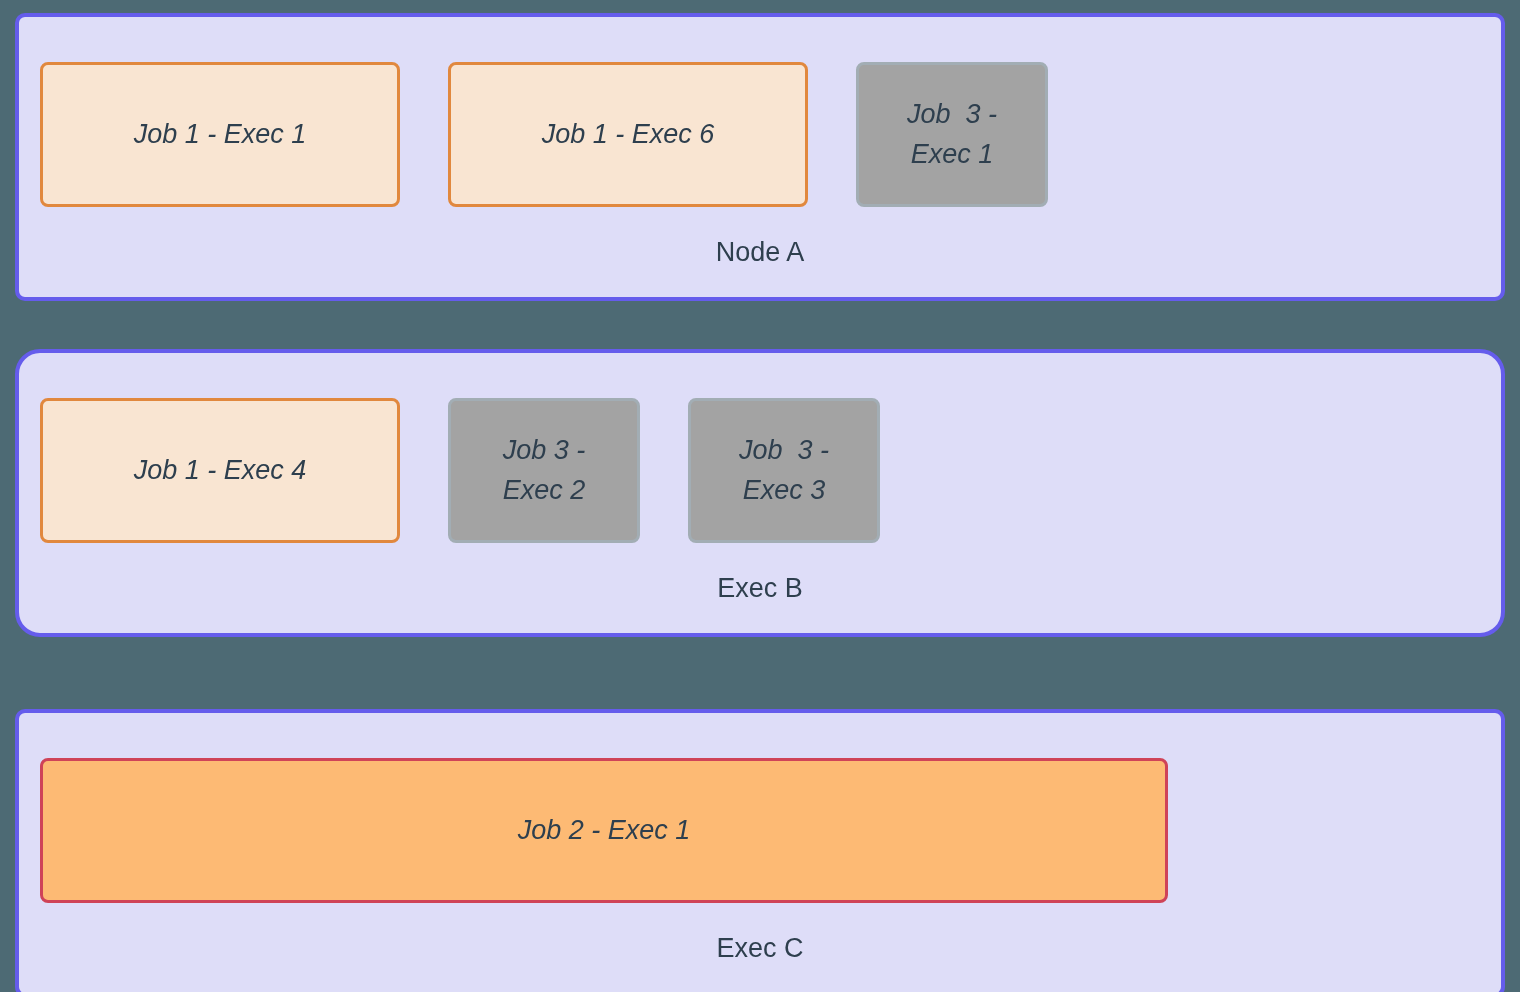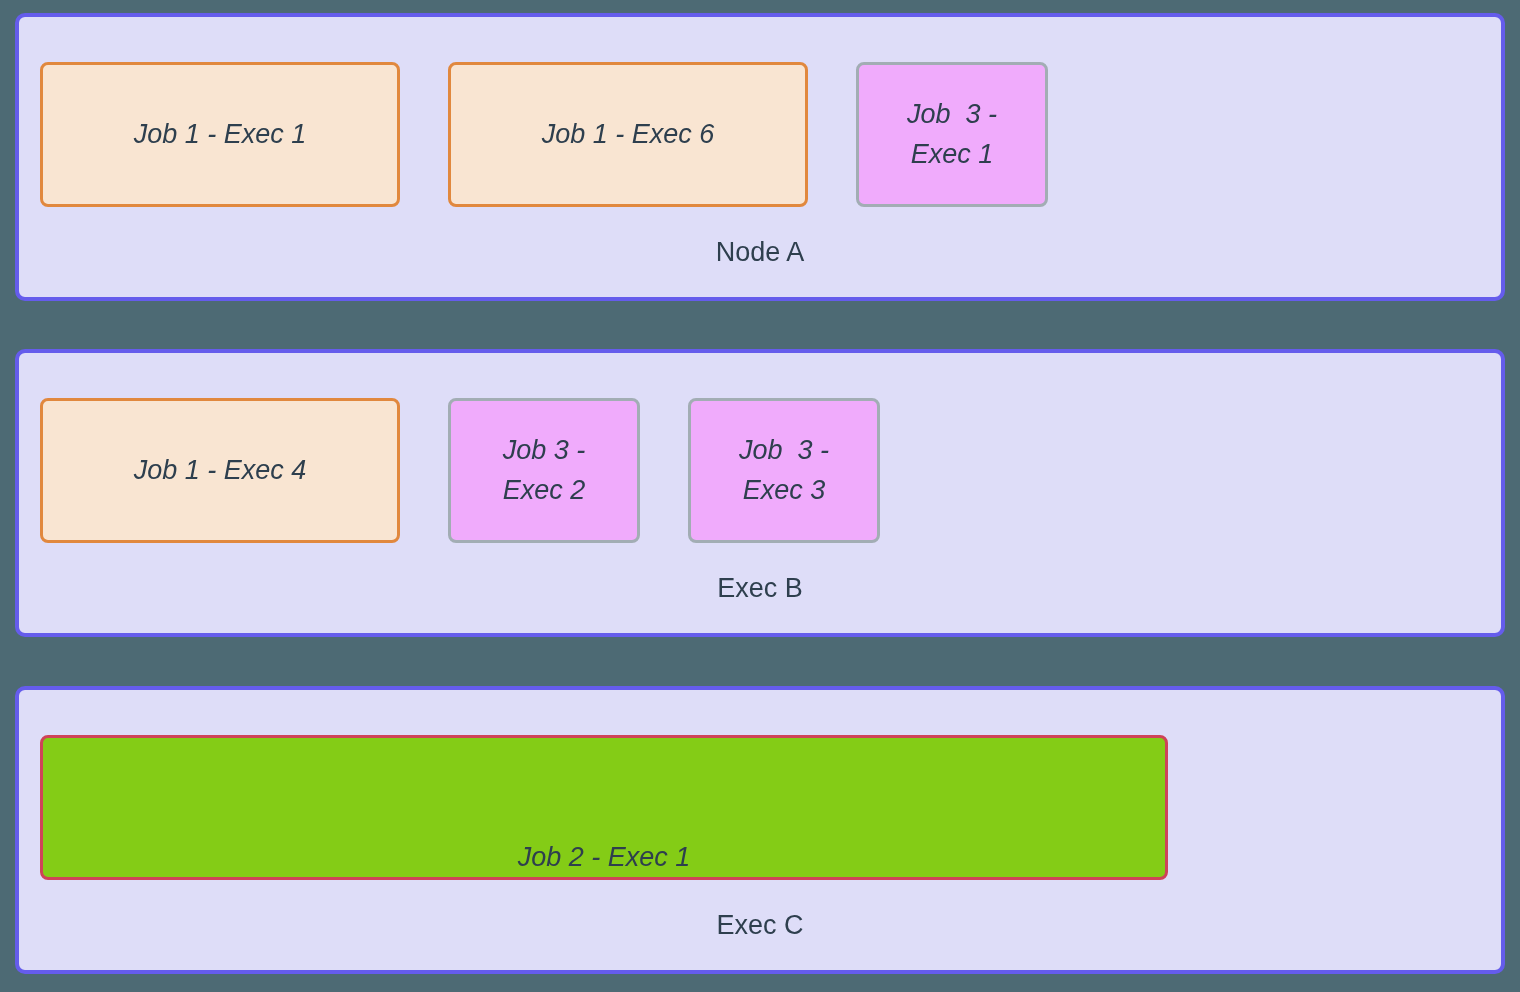--- a/index.html
+++ b/index.html
@@ -21,21 +21,21 @@
     box-sizing: border-box;
     width: 1490px;
     height: 288px;
     background: #deddf8;
     border: 4px solid #655cec;
     border-radius: 10px;
     display: flex;
     flex-direction: column;
   }
   .node-a { margin-bottom: 48px; }
-  .node-b { margin-bottom: 49px; }
+  .node-b { margin-bottom: 72px; border-radius: 25px; }
   .exec-row {
     display: flex;
     gap: 48px;
     margin: 45px 0 0 21px;
     font-style: italic;
   }
   .exec {
     box-sizing: border-box;
     height: 145px;
     border: 3px solid;
@@ -47,22 +47,22 @@
     font-size: 27px;
     font-weight: 500;
     line-height: 1.45;
     color: #2e3f4e;
     white-space: pre-wrap;
   }
   .exec.lg { width: 360px; }
   .exec.sm { width: 192px; }
   .exec.xl { width: 1128px; }
   .exec.job1 { background: #f9e5d2; border-color: #e1883e; }
-  .exec.job2 { background: #84cc16; border-color: #cf4358; align-items: flex-end; }
-  .exec.job3 { background: #f0abfc; border-color: #a2adb4; }
+  .exec.job2 { background: #fdba74; border-color: #cf4358; }
+  .exec.job3 { background: #a3a3a3; border-color: #a2adb4; }
   .node-label {
     flex: 1;
     display: flex;
     align-items: center;
     justify-content: center;
     font-size: 27px;
     font-weight: 500;
     color: #2e3f4e;
   }
 </style>

